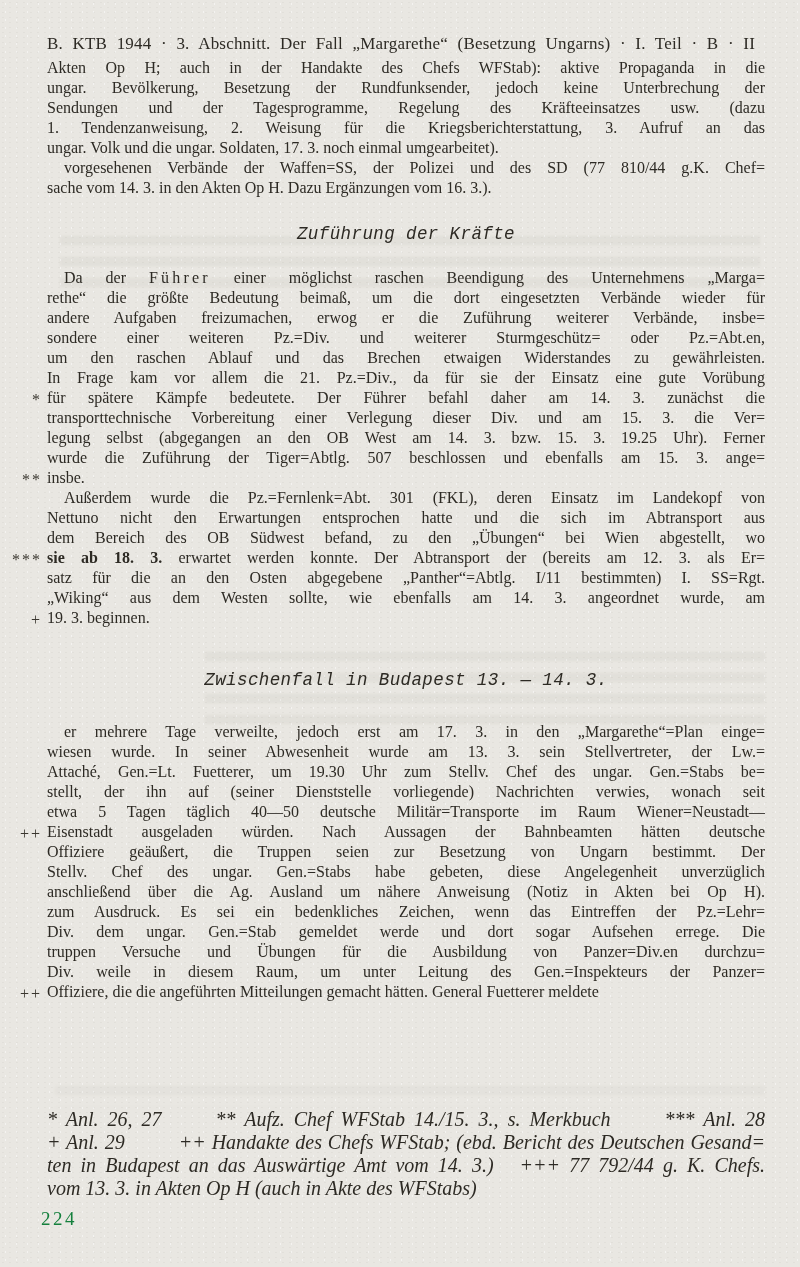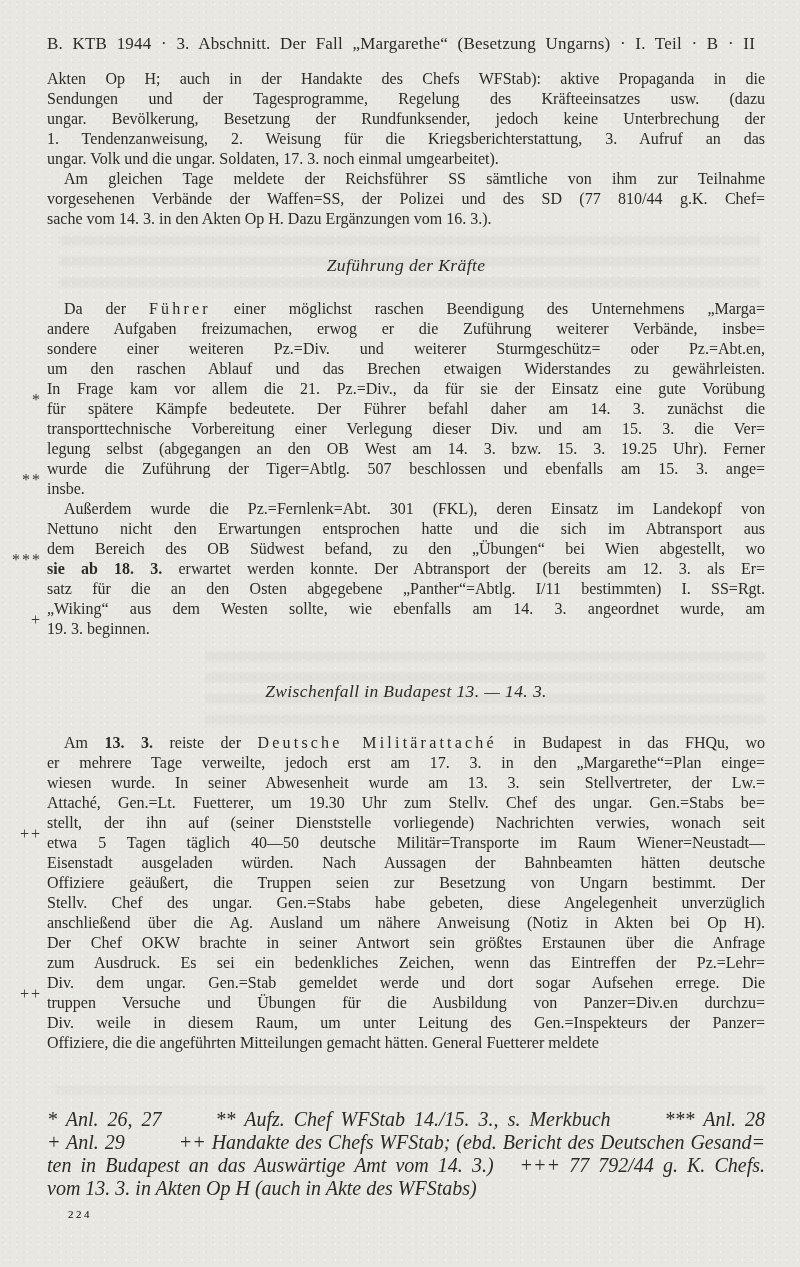--- a/index.html
+++ b/index.html
@@ -28,35 +28,35 @@
   .bleed.b2{left:205px;top:652px;width:560px;height:80px;}
   .bleed.b3{left:55px;top:1086px;width:710px;height:22px;opacity:.35;}
 
   .page-header{
     position:absolute;left:47px;top:13px;width:708px;
     font-size:17px;line-height:22px;
     text-align:justify;text-align-last:justify;
     letter-spacing:.2px;white-space:normal;margin-top:20px;
   }
   .flow{
-    position:absolute;left:47px;top:69px;width:718px;
+    position:absolute;left:47px;top:58px;width:718px;
     font-size:16px;
   }
   .pline{
     height:20px;line-height:20px;
     text-align:justify;text-align-last:justify;
     overflow:hidden;white-space:nowrap;
   }
   .pline.lastline{text-align-last:left;}
   [data-first-indent] > .pline:first-child{text-indent:17px;}
   .sp{letter-spacing:3.2px;}
   .b{font-weight:bold;}
   .section-heading{
     text-align:center;font-style:italic;
-    font-size:17.5px;line-height:24px;letter-spacing:.4px;
+    font-size:17.5px;line-height:24px;letter-spacing:.4px;font-family:Liberation Mono, monospace;
   }
   .h1{margin:24px 0 22px 0;}
   .h2{margin:40px 0 30px 0;}
   .footnotes{
     position:absolute;left:47px;top:1108px;width:718px;
     font-style:italic;font-size:20px;
   }
   .footnotes .pline{height:23px;line-height:23px;}
   .gap{display:inline-block;width:54px;}
   .gap2{display:inline-block;width:26px;}
@@ -66,52 +66,52 @@
     text-align:right;font-size:16px;line-height:20px;
     letter-spacing:2px;color:#3a362f;
   }
   .m1{top:390px;}
   .m2{top:470px;}
   .m3{top:550px;}
   .m4{top:610px;}
   .m5{top:824px;}
   .m6{top:984px;}
   .page-number{
-    position:absolute;left:68px;top:1208px;
-    font-size:11px;letter-spacing:2.5px;color:#000000;
+    position:absolute;left:41px;top:1208px;
+    font-size:19px;letter-spacing:2.5px;color:#15803d;
   }
 </style>
 </head>
 <body>
 
 <div class="bleed b1"></div>
 <div class="bleed b2"></div>
 <div class="bleed b3"></div>
 
 <div class="page-header">B. KTB 1944 · 3. Abschnitt. Der Fall „Margarethe“ (Besetzung Ungarns) · I. Teil · B · II</div>
 
 <div class="flow">
   <div class="body-par">
       <div class="pline">Akten Op H; auch in der Handakte des Chefs WFStab): aktive Propaganda in die</div>
+      <div class="pline">ungar. Bevölkerung, Besetzung der Rundfunksender, jedoch keine Unterbrechung der</div>
       <div class="pline">Sendungen und der Tagesprogramme, Regelung des Kräfteeinsatzes usw. (dazu</div>
-      <div class="pline">ungar. Bevölkerung, Besetzung der Rundfunksender, jedoch keine Unterbrechung der</div>
       <div class="pline">1. Tendenzanweisung, 2. Weisung für die Kriegsberichterstattung, 3. Aufruf an das</div>
       <div class="pline lastline">ungar. Volk und die ungar. Soldaten, 17. 3. noch einmal umgearbeitet).</div>
     </div>
 
   <div class="body-par" data-first-indent="1">
-      <div class="pline">Am gleichen Tage meldete der Reichsführer SS sämtliche von ihm zur Teilnahme</div>
       <div class="pline">vorgesehenen Verbände der Waffen=SS, der Polizei und des SD (77 810/44 g.K. Chef=</div>
       <div class="pline lastline">sache vom 14. 3. in den Akten Op H. Dazu Ergänzungen vom 16. 3.).</div>
     </div>
 
   <div class="section-heading h1">Zuführung der Kräfte</div>
 
   <div class="body-par" data-first-indent="1">
       <div class="pline"><span>Da der </span><span class="sp">Führer</span><span> einer möglichst raschen Beendigung des Unternehmens „Marga=</span></div>
+      <div class="pline">rethe“ die größte Bedeutung beimaß, um die dort eingesetzten Verbände wieder für</div>
       <div class="pline">andere Aufgaben freizumachen, erwog er die Zuführung weiterer Verbände, insbe=</div>
       <div class="pline">sondere einer weiteren Pz.=Div. und weiterer Sturmgeschütz= oder Pz.=Abt.en,</div>
       <div class="pline">um den raschen Ablauf und das Brechen etwaigen Widerstandes zu gewährleisten.</div>
       <div class="pline">In Frage kam vor allem die 21. Pz.=Div., da für sie der Einsatz eine gute Vorübung</div>
       <div class="pline">für spätere Kämpfe bedeutete. Der Führer befahl daher am 14. 3. zunächst die</div>
       <div class="pline">transporttechnische Vorbereitung einer Verlegung dieser Div. und am 15. 3. die Ver=</div>
       <div class="pline">legung selbst (abgegangen an den OB West am 14. 3. bzw. 15. 3. 19.25 Uhr). Ferner</div>
       <div class="pline">wurde die Zuführung der Tiger=Abtlg. 507 beschlossen und ebenfalls am 15. 3. ange=</div>
       <div class="pline lastline">insbe.</div>
     </div>
@@ -122,31 +122,29 @@
       <div class="pline">dem Bereich des OB Südwest befand, zu den „Übungen“ bei Wien abgestellt, wo</div>
       <div class="pline"><span class="b">sie ab 18. 3.</span><span> erwartet werden konnte. Der Abtransport der (bereits am 12. 3. als Er=</span></div>
       <div class="pline">satz für die an den Osten abgegebene „Panther“=Abtlg. I/11 bestimmten) I. SS=Rgt.</div>
       <div class="pline">„Wiking“ aus dem Westen sollte, wie ebenfalls am 14. 3. angeordnet wurde, am</div>
       <div class="pline lastline">19. 3. beginnen.</div>
     </div>
 
   <div class="section-heading h2">Zwischenfall in Budapest 13. — 14. 3.</div>
 
   <div class="body-par" data-first-indent="1">
-      <div class="pline"><span>Am </span><span class="b">13. 3.</span><span> reiste der </span><span class="sp">Deutsche Militärattaché</span><span> in Budapest in das FHQu, wo</span></div>
       <div class="pline">er mehrere Tage verweilte, jedoch erst am 17. 3. in den „Margarethe“=Plan einge=</div>
       <div class="pline">wiesen wurde. In seiner Abwesenheit wurde am 13. 3. sein Stellvertreter, der Lw.=</div>
       <div class="pline">Attaché, Gen.=Lt. Fuetterer, um 19.30 Uhr zum Stellv. Chef des ungar. Gen.=Stabs be=</div>
       <div class="pline">stellt, der ihn auf (seiner Dienststelle vorliegende) Nachrichten verwies, wonach seit</div>
       <div class="pline">etwa 5 Tagen täglich 40—50 deutsche Militär=Transporte im Raum Wiener=Neustadt—</div>
       <div class="pline">Eisenstadt ausgeladen würden. Nach Aussagen der Bahnbeamten hätten deutsche</div>
       <div class="pline">Offiziere geäußert, die Truppen seien zur Besetzung von Ungarn bestimmt. Der</div>
       <div class="pline">Stellv. Chef des ungar. Gen.=Stabs habe gebeten, diese Angelegenheit unverzüglich</div>
       <div class="pline">anschließend über die Ag. Ausland um nähere Anweisung (Notiz in Akten bei Op H).</div>
-      <div class="pline">Der Chef OKW brachte in seiner Antwort sein größtes Erstaunen über die Anfrage</div>
       <div class="pline">zum Ausdruck. Es sei ein bedenkliches Zeichen, wenn das Eintreffen der Pz.=Lehr=</div>
       <div class="pline">Div. dem ungar. Gen.=Stab gemeldet werde und dort sogar Aufsehen errege. Die</div>
       <div class="pline">truppen Versuche und Übungen für die Ausbildung von Panzer=Div.en durchzu=</div>
       <div class="pline">Div. weile in diesem Raum, um unter Leitung des Gen.=Inspekteurs der Panzer=</div>
       <div class="pline lastline">Offiziere, die die angeführten Mitteilungen gemacht hätten. General Fuetterer meldete</div>
     </div>
 </div>
 
 <div class="footnotes">
     <div class="pline"><span class="sym">* </span><span>Anl. 26, 27</span><span class="gap">&nbsp;</span><span class="sym">** </span><span>Aufz. Chef WFStab 14./15. 3., s. Merkbuch</span><span class="gap">&nbsp;</span><span class="sym">*** </span><span>Anl. 28</span></div>

